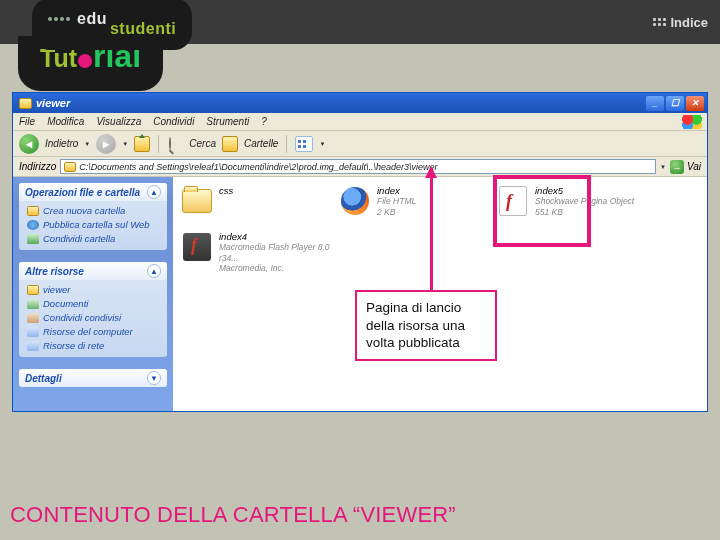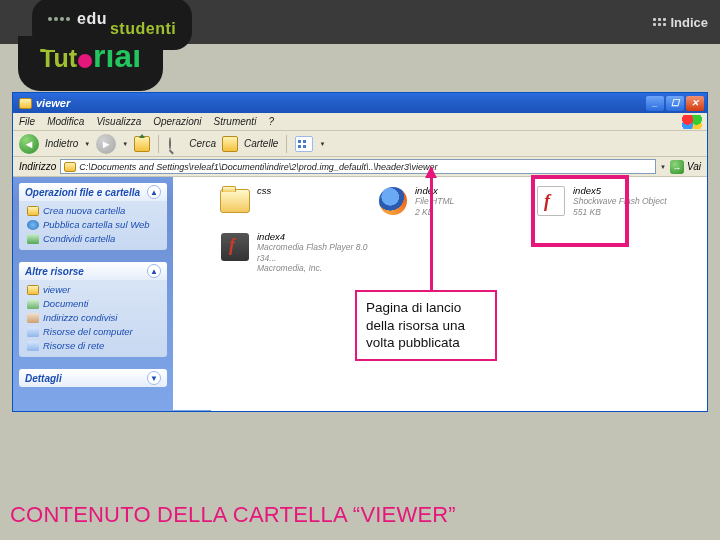--- a/index.html
+++ b/index.html
@@ -82,21 +82,21 @@
   .ico-newfolder { background:linear-gradient(#fff3b0,#f5c13d); border:1px solid #b88a1a; }
   .ico-web { background:radial-gradient(circle,#7abaf0,#2a74c4); border-radius:50%; }
   .ico-share { background:linear-gradient(#c8eec8,#56a856); }
   .ico-folder-y { background:linear-gradient(#fff3b0,#f5c13d); border:1px solid #b88a1a; }
   .ico-docs { background:linear-gradient(#d9f0d9,#6ab36a); }
   .ico-shared { background:linear-gradient(#f0e0d0,#cfa070); }
   .ico-mycomp { background:linear-gradient(#d7e6fb,#8fb6ec); }
   .ico-net { background:linear-gradient(#d7e6fb,#8fb6ec); }
 
   
-  .files { flex:1; background:#fff; padding:8px; display:flex; flex-wrap:wrap; align-content:flex-start; gap:14px 10px; font-size:9.5px; color:#222; position:relative;margin-left:38px;}
+  .files { flex:1; background:#fff; padding:8px; display:flex; flex-wrap:wrap; align-content:flex-start; gap:14px 10px; font-size:9.5px; color:#222; position:relative;}
   .file { display:flex; align-items:flex-start; gap:6px; width:148px; }
   .file .icon { width:32px; height:32px; flex:none; display:flex; align-items:center; justify-content:center; border-radius:3px; }
   .file .meta { display:flex; flex-direction:column; line-height:1.2; }
   .file .name { color:#000; }
   .file .sub { color:#888; font-size:8.5px; }
 
   .ico-big-folder { background:linear-gradient(#fff9cc,#f2c85e); border:1px solid #c79a2a; border-radius:3px; width:30px; height:24px; position:relative; }
   .ico-big-folder::before { content:""; position:absolute; left:1px; top:-4px; width:12px; height:5px; background:linear-gradient(#fff9cc,#f2c85e); border:1px solid #c79a2a; border-bottom:none; border-radius:2px 2px 0 0;}
   .ico-firefox { width:28px; height:28px; border-radius:50%; background:radial-gradient(circle at 40% 35%, #6aa9f4 0 35%, #2a5bb0 36% 55%, transparent 56%), conic-gradient(from 200deg,#f7a13c,#e85d16 60%, #f7a13c); }
   .ico-swf { width:28px; height:30px; background:#fff; border:1px solid #bbb; border-radius:2px; position:relative; }
@@ -159,21 +159,21 @@
         <div class="win-btn win-min">_</div>
         <div class="win-btn win-max">☐</div>
         <div class="win-btn win-close">✕</div>
       </div>
     </div>
 
     <div class="menu-bar">
       <span class="menu-item">File</span>
       <span class="menu-item">Modifica</span>
       <span class="menu-item">Visualizza</span>
-      <span class="menu-item">Operazioni</span>
+      <span class="menu-item">Condividi</span>
       <span class="menu-item">Strumenti</span>
       <span class="menu-item">?</span>
       <span class="xp-flag"></span>
     </div>
 
     <div class="toolbar">
       <div class="tb-back">◄</div>
       <span>Indietro</span>
       <span class="tb-drop">▼</span>
       <div class="tb-fwd">►</div>
@@ -236,21 +236,21 @@
             <a>
                 <span class="ti-ico ico-folder-y"></span>
                 <span>viewer</span>
               </a>
             <a>
                 <span class="ti-ico ico-docs"></span>
                 <span>Documenti</span>
               </a>
             <a>
                 <span class="ti-ico ico-shared"></span>
-                <span>Indirizzo condivisi</span>
+                <span>Condividi condivisi</span>
               </a>
             <a>
                 <span class="ti-ico ico-mycomp"></span>
                 <span>Risorse del computer</span>
               </a>
             <a>
                 <span class="ti-ico ico-net"></span>
                 <span>Risorse di rete</span>
               </a>
           </div>
@@ -286,21 +286,21 @@
             <span class="sub">2 KB</span>
           </div>
         </div>
 
         <div class="file">
           <div class="icon">
               <div class="ico-swf"></div>
             </div>
           <div class="meta">
             <span class="name">index5</span>
-            <span class="sub">Shockwave Flash Object</span>
+            <span class="sub">Shockwave Pagina Object</span>
             <span class="sub">551 KB</span>
           </div>
         </div>
 
         <div class="file" style="width:160px;">
           <div class="icon">
               <div class="ico-flash"></div>
             </div>
           <div class="meta">
             <span class="name">index4</span>

